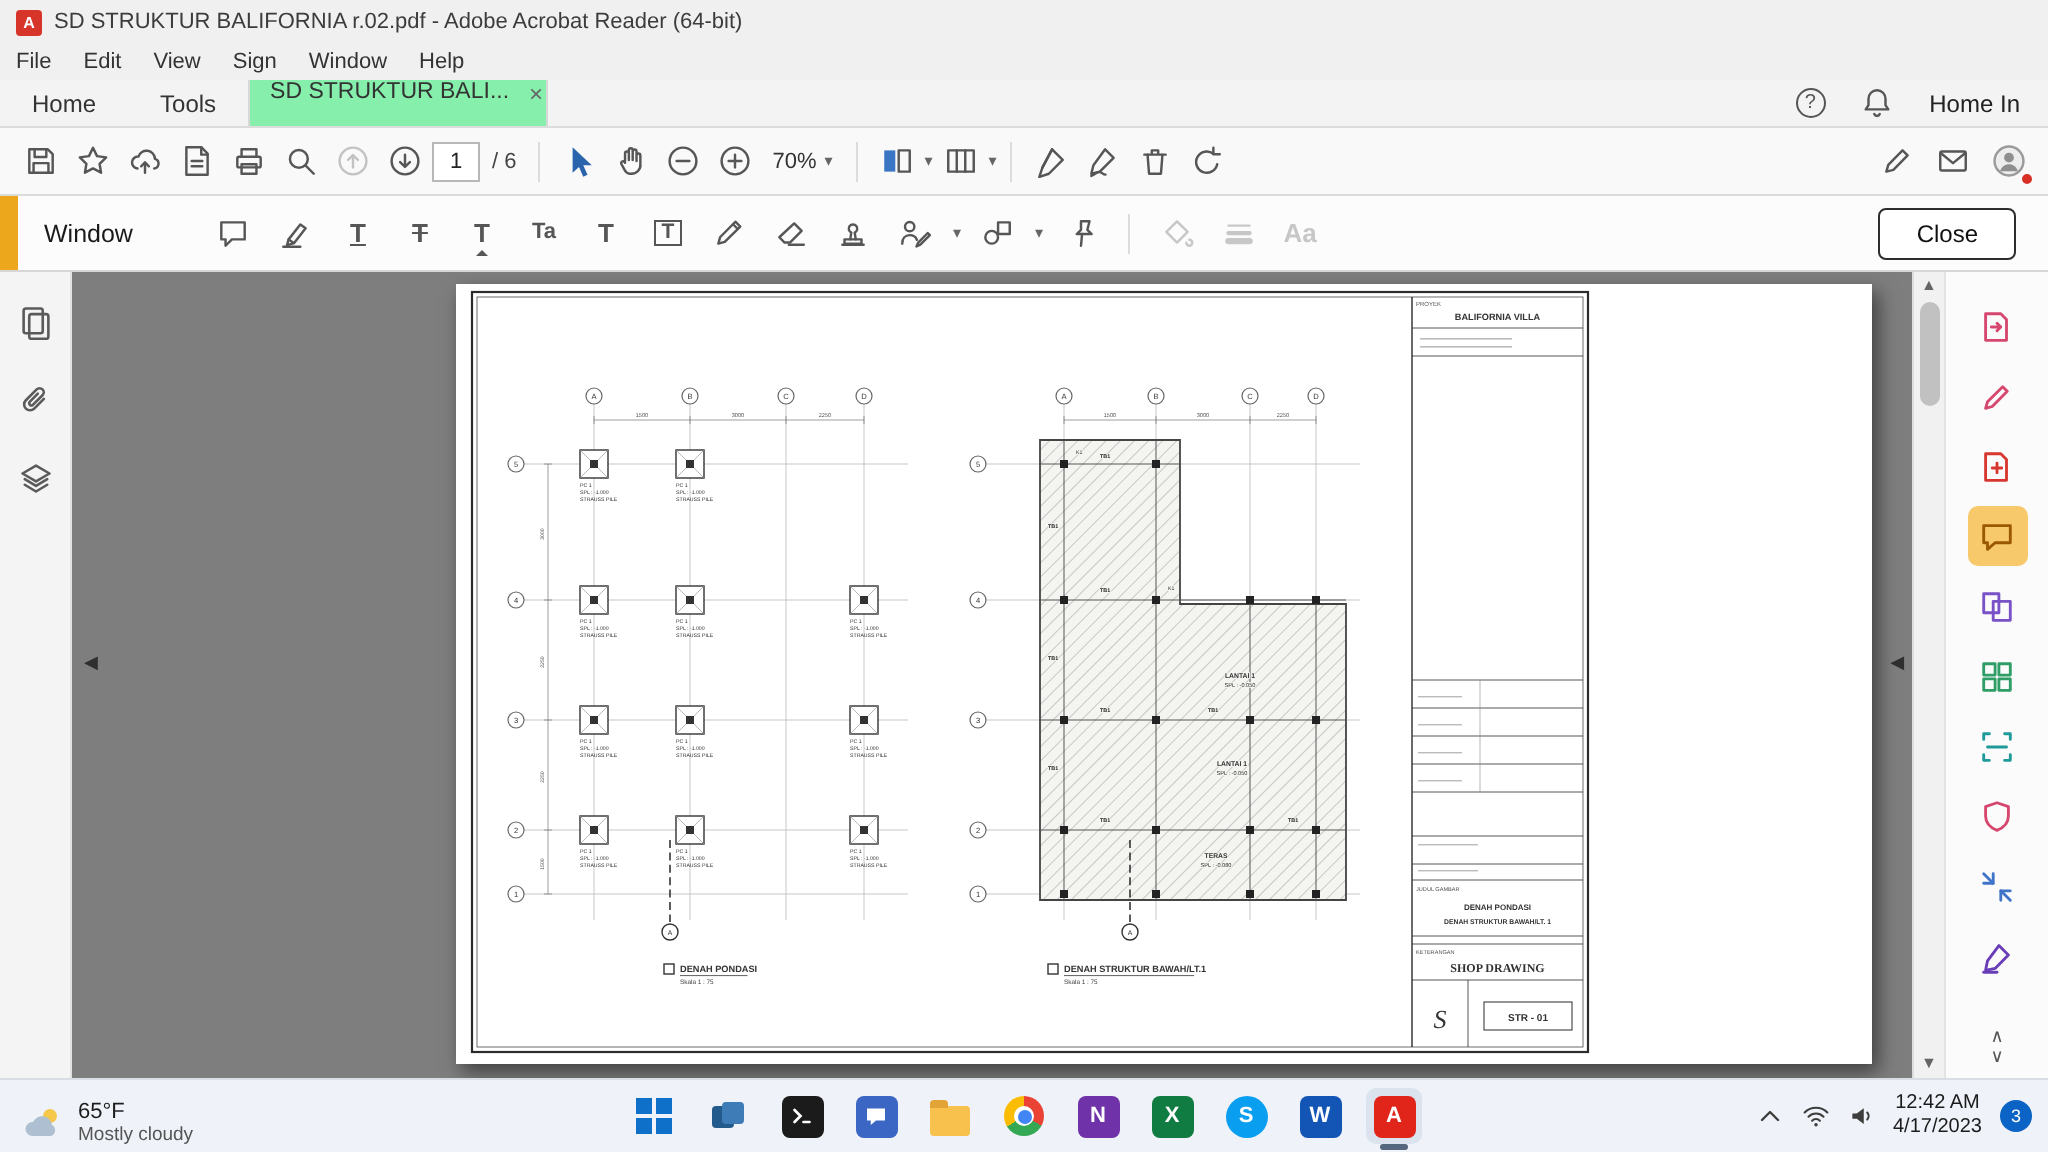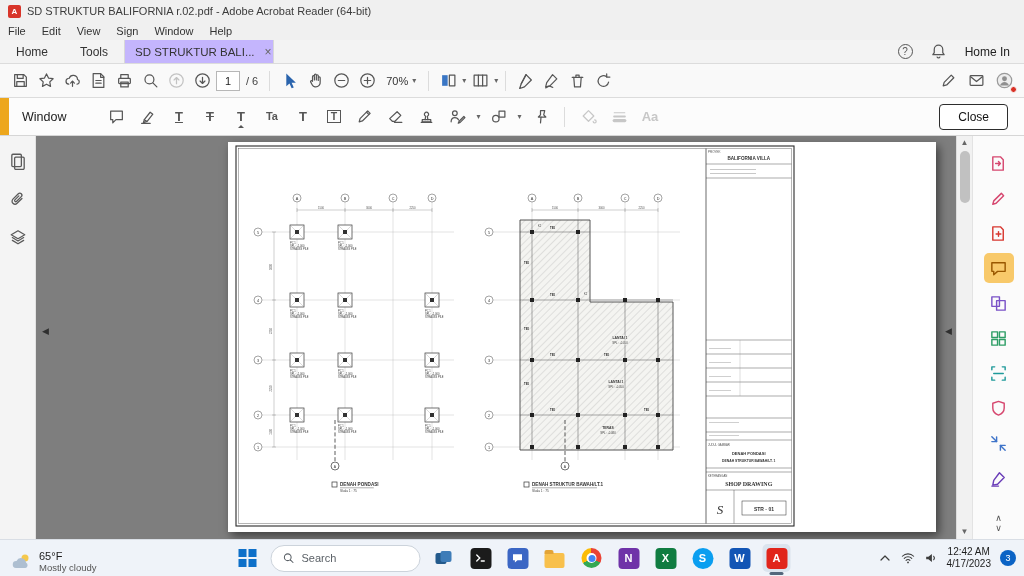--- a/index.html
+++ b/index.html
@@ -7,21 +7,21 @@
   body{font-family:"Liberation Sans",sans-serif;background:#7e7e7e;color:#333}
   #screen{position:relative;width:1024px;height:576px;display:flex;flex-direction:column}
 
   
   .titlebar{height:22px;background:#f0f0f0;display:flex;align-items:center;gap:6px;padding:0 8px;font-size:11px;color:#3c3c3c;flex:none}
   .pdficon{width:13px;height:13px;border-radius:2px;background:#d8352a;color:#fff;font-size:8px;font-weight:bold;display:flex;align-items:center;justify-content:center}
   .menubar{height:18px;background:#f0f0f0;display:flex;align-items:center;font-size:11px;flex:none}
   .mitem{padding:0 8px;cursor:default}
   .tabbar{height:24px;background:#f3f3f3;border-bottom:1px solid #dcdcdc;display:flex;align-items:stretch;font-size:12px;flex:none}
   .tab{display:flex;align-items:center;padding:0 16px;color:#333}
-  .doctab{display:flex;align-items:center;gap:10px;padding:0 10px;font-size:11.5px;background:#c4b5fd;border-left:1px solid #d8d8d8;border-right:1px solid #d8d8d8;max-width:150px;white-space:nowrap}
+  .doctab{display:flex;align-items:flex-start;gap:10px;padding:0 10px;font-size:11.5px;background:#86efac;border-left:1px solid #d8d8d8;border-right:1px solid #d8d8d8;max-width:150px;white-space:nowrap}
   .tabclose{color:#666;font-size:12px;cursor:default}
   .tabright{margin-left:auto;display:flex;align-items:center;gap:14px;padding-right:14px}
   .helpc{width:15px;height:15px;border:1.2px solid #555;border-radius:50%;font-size:10px;display:flex;align-items:center;justify-content:center;color:#555}
   .signin{font-size:12px;color:#222}
 
   
   .toolbar{height:34px;background:#f9f9f9;border-bottom:1px solid #dcdcdc;display:flex;align-items:center;padding:0 8px;gap:2px;flex:none}
   .tbtn{min-width:24px;height:26px;display:flex;align-items:center;justify-content:center;border-radius:3px;color:#565656;padding:0 2px}
   .tbtn svg{width:17px;height:17px;fill:none;stroke:#565656;stroke-width:1.15;stroke-linecap:round;stroke-linejoin:round}
   .tbtn.dis svg{stroke:#c3c3c3}
@@ -764,27 +764,20 @@
 
     <div class="tb-center">
       <span class="taskapp">
           <span class="winlogo">
             <span></span>
             <span></span>
             <span></span>
             <span></span>
           </span>
         </span>
-      <span class="searchpill">
-          <svg viewBox="0 0 16 16">
-            <circle cx="7" cy="7" r="4.5"></circle>
-            <path d="M10.5 10.5L14 14"></path>
-          </svg>
-          <span>Search</span>
-        </span>
       <span class="taskapp">
           <svg width="20" height="20" viewBox="0 0 20 20">
             <rect x="2" y="5" width="11" height="11" rx="2" fill="#235a8c"></rect>
             <rect x="7" y="3" width="11" height="11" rx="2" fill="#3e7cb8"></rect>
           </svg>
         </span>
       <span class="taskapp">
           <span class="appsq" style="background:#1b1b1b">
             <svg width="12" height="12" viewBox="0 0 16 16" style="fill:none;stroke:#fff;stroke-width:1.8;stroke-linecap:round">
               <path d="M3 4l4 4-4 4"></path>

